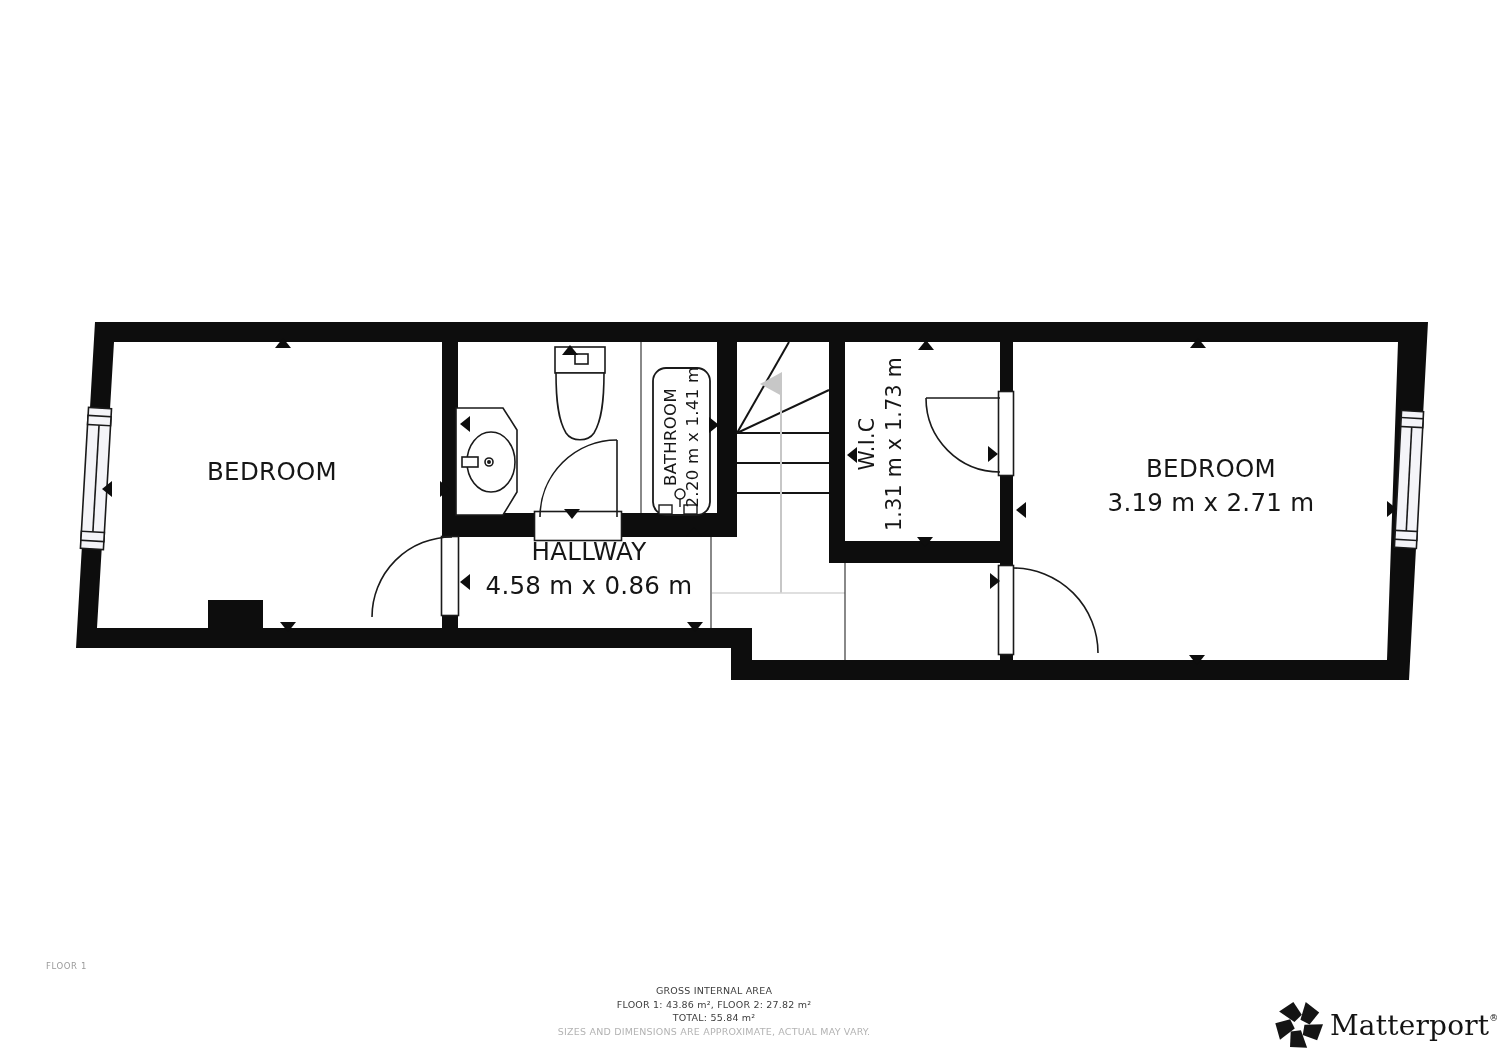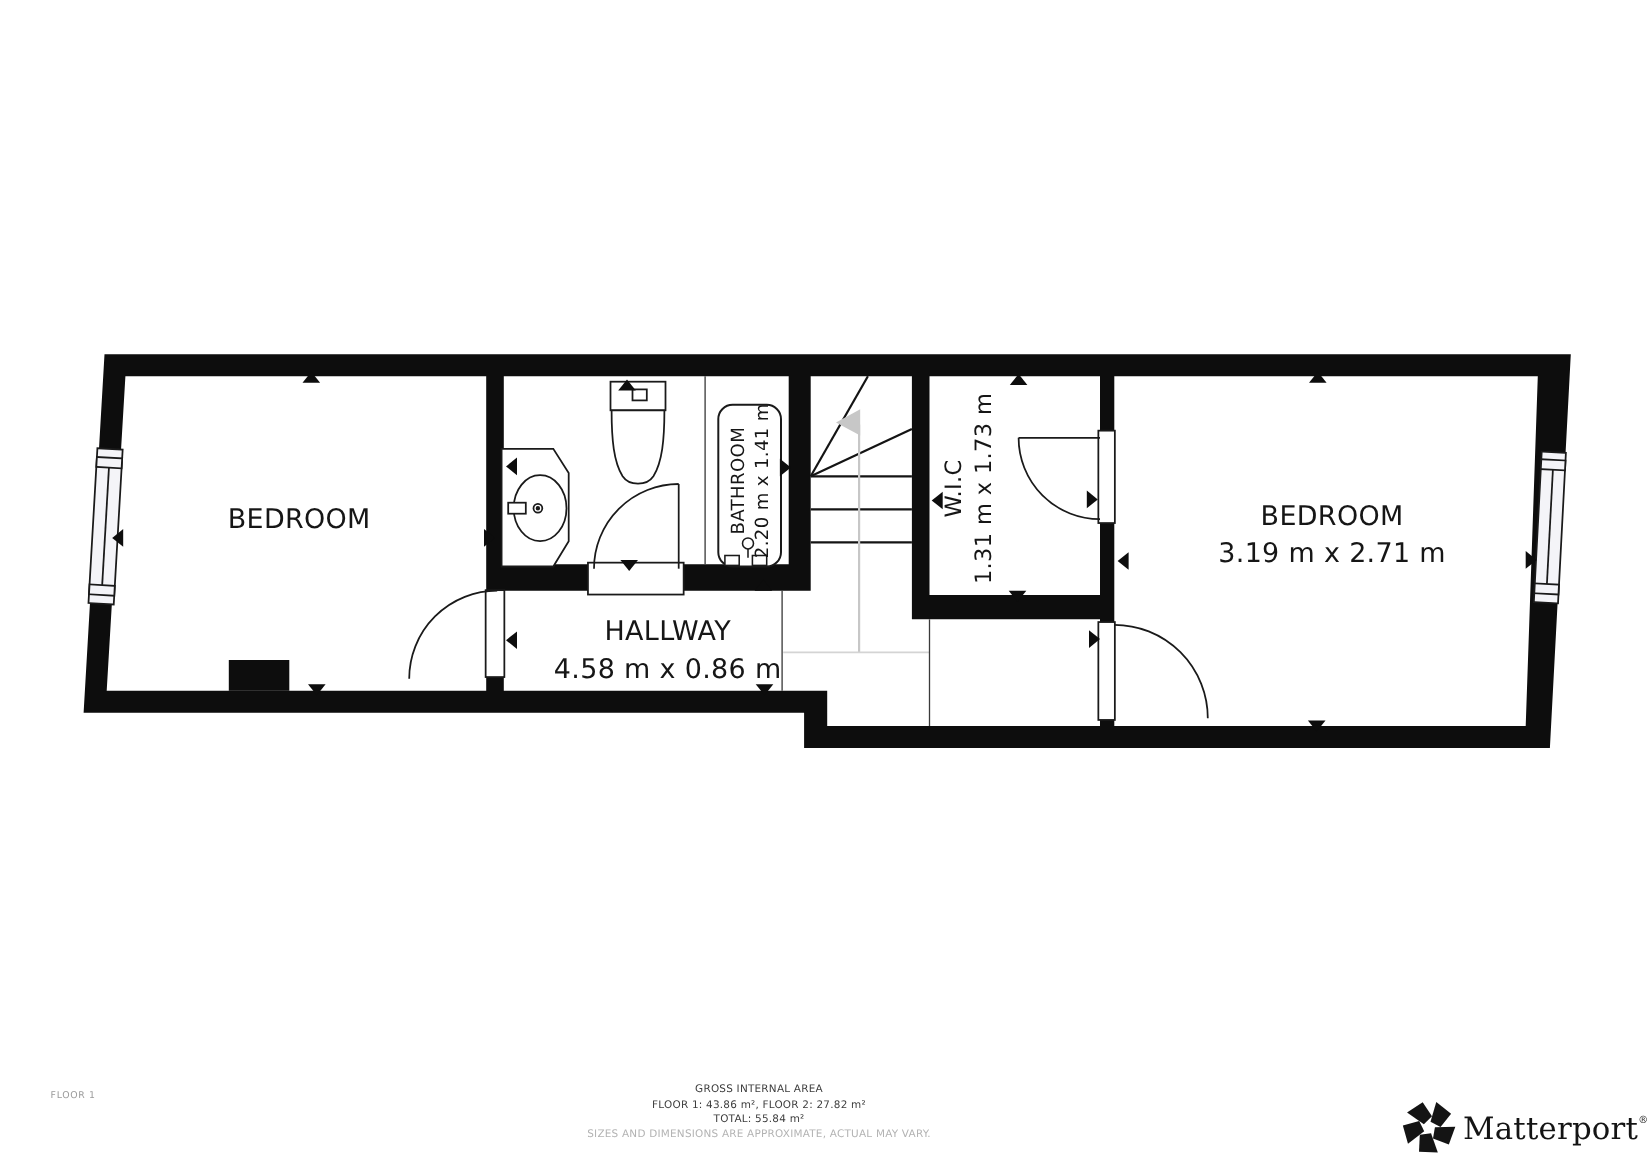--- a/index.html
+++ b/index.html
@@ -4,23 +4,23 @@
 <style>
   html,body{margin:0;padding:0;background:#ffffff;}
   #stage{position:relative;width:1500px;height:1061px;background:#fff;overflow:hidden;
          font-family:"DejaVu Sans","Liberation Sans",sans-serif;}
   #plan-svg{position:absolute;left:0;top:0;}
   .room-label{position:absolute;transform:translate(-50%,-50%);text-align:center;
     color:#161616;white-space:nowrap;font-size:24.5px;line-height:34px;letter-spacing:.3px;}
   .room-label.rot{transform:translate(-50%,-50%) rotate(-90deg);}
   .room-label.bath{font-size:16.5px;line-height:22px;}
   .room-label.wic{font-size:20.5px;line-height:27px;}
-  .floor-tag{position:absolute;left:46px;top:991px;font-size:8.5px;color:#9b9b9b;letter-spacing:.6px;}
+  .floor-tag{position:absolute;left:46px;top:961px;font-size:8.5px;color:#9b9b9b;letter-spacing:.6px;}
   .footer{position:absolute;left:0;width:1380px;top:984px;text-align:center;
-    font-size:9.5px;line-height:13.5px;color:#3d3d3d;letter-spacing:.2px;}
+    font-size:9.5px;line-height:13.5px;color:#3d3d3d;letter-spacing:.2px;padding-left:24px;}
   .footer .muted{color:#b3b3b3;}
   .logo{position:absolute;left:1274px;top:1000px;display:flex;align-items:center;}
   .logo .word{font-family:"DejaVu Serif","Liberation Serif",serif;font-size:28px;color:#141414;
     margin-left:6px;letter-spacing:.2px;}
   .logo sup{font-size:9px;vertical-align:14px;}
 </style>
 </head>
 <body>
 
 <div id="stage">
@@ -137,21 +137,21 @@
 
   <div class="room-label" style="left:272px;top:472px;">
     <div>BEDROOM</div>
   </div>
 
   <div class="room-label rot bath" style="left:682px;top:437px;">
     <div>BATHROOM</div>
     <div>2.20 m x 1.41 m</div>
   </div>
 
-  <div class="room-label" style="left:589px;top:591px;margin-left:18px;">
+  <div class="room-label" style="left:589px;top:569px;">
     <div>HALLWAY</div>
     <div>4.58 m x 0.86 m</div>
   </div>
 
   <div class="room-label rot wic" style="left:881px;top:444px;">
     <div>W.I.C</div>
     <div>1.31 m x 1.73 m</div>
   </div>
 
   <div class="room-label" style="left:1211px;top:486px;">

